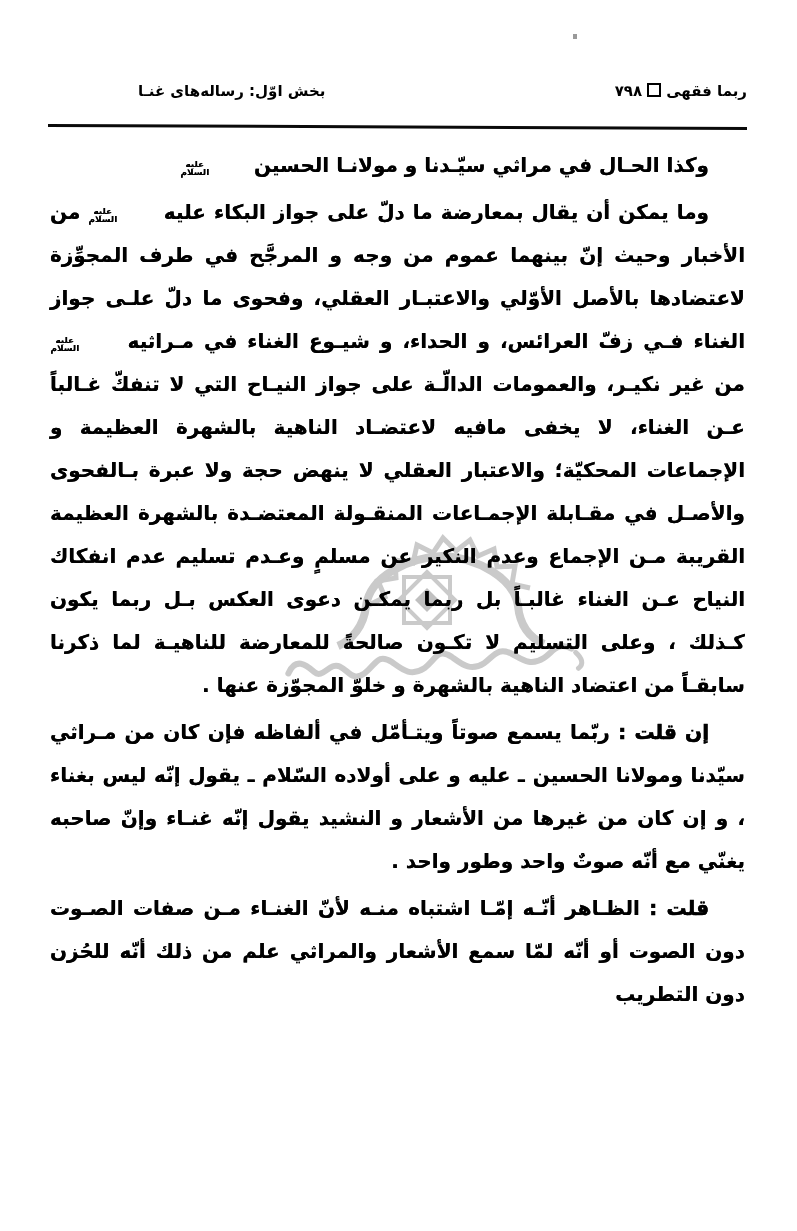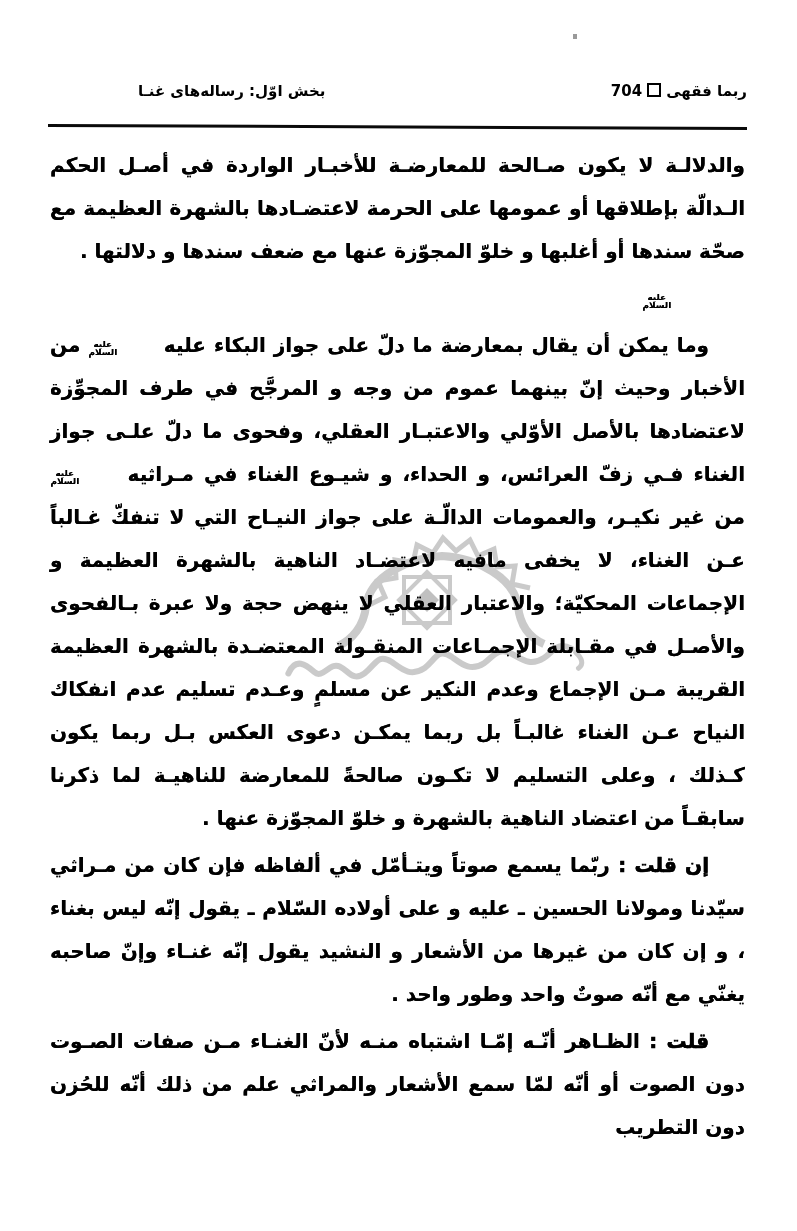--- a/index.html
+++ b/index.html
@@ -77,32 +77,31 @@
     <polygon fill="#9a9a9a" stroke="none" points="297,60 309,72 297,84 285,72"></polygon>
 
     <g transform="rotate(-3 300 135)" stroke-linecap="round">
       <path stroke-width="6" d="M 158 138 C 166 122 176 130 184 138 C 192 146 200 128 210 134 C 218 138 222 150 234 142 C 246 134 248 122 262 132 C 272 140 280 148 294 140 C 306 132 308 120 322 130 C 332 138 340 146 354 138 C 364 132 368 122 382 130 C 392 136 400 144 414 136 C 424 130 428 120 442 128"></path>
       <path stroke-width="5" d="M 446 132 C 452 138 454 144 448 148"></path>
     </g>
   </svg>
 
   <div class="header">
     <div class="h-book">
-      <span>ربما فقهی</span><span class="box-icon"></span><span>704</span>
+      <span>ربما فقهی</span><span class="box-icon"></span><span>۷۹۸</span>
     </div>
     <div class="h-section">بخش اوّل: رساله‌های غنـا</div>
   </div>
   <div class="rule"></div>
   <div class="speck"></div>
 
   <main class="bodytext">
 
-    <p class="para"><span>والدلالـة لا يكون صـالحة للمعارضـة للأخبـار الواردة في أصـل الحكم الـدالّة بإطلاقها أو عمومها على الحرمة لاعتضـادها بالشهرة العظيمة مع صحّة سندها أو أغلبها و خلوّ المجوّزة عنها مع ضعف سندها و دلالتها .</span></p>
 
-    <p class="para indent"><span class="honorific"><i>عليه</i><i>السلام</i></span></p>
+    <p class="para indent"><span>وكذا الحـال في مراثي سيّـدنا و مولانـا الحسين </span><span class="honorific"><i>عليه</i><i>السلام</i></span></p>
 
     <p class="para indent"><span>وما يمكن أن يقال بمعارضة ما دلّ على جواز البكاء عليه </span><span class="honorific"><i>عليه</i><i>السلام</i></span><span> من الأخبار وحيث إنّ بينهما عموم من وجه و المرجَّح في طرف المجوِّزة لاعتضادها بالأصل الأوّلي والاعتبـار العقلي، وفحوى ما دلّ علـى جواز الغناء فـي زفّ العرائس، و الحداء، و شيـوع الغناء في مـراثيه </span><span class="honorific"><i>عليه</i><i>السلام</i></span><span> من غير نكيـر، والعمومات الدالّـة على جواز النيـاح التي لا تنفكّ غـالباً عـن الغناء، لا يخفى مافيه لاعتضـاد الناهية بالشهرة العظيمة و الإجماعات المحكيّة؛ والاعتبار العقلي لا ينهض حجة ولا عبرة بـالفحوى والأصـل في مقـابلة الإجمـاعات المنقـولة المعتضـدة بالشهرة العظيمة القريبة مـن الإجماع وعدم النكير عن مسلمٍ وعـدم تسليم عدم انفكاك النياح عـن الغناء غالبـاً بل ربما يمكـن دعوى العكس بـل ربما يكون كـذلك ، وعلى التسليم لا تكـون صالحةً للمعارضة للناهيـة لما ذكرنا سابقـاً من اعتضاد الناهية بالشهرة و خلوّ المجوّزة عنها .</span></p>
 
     <p class="para indent"><span class="emph">إن قلت :</span><span> ربّما يسمع صوتاً ويتـأمّل في ألفاظه فإن كان من مـراثي سيّدنا ومولانا الحسين ـ عليه و على أولاده السّلام ـ يقول إنّه ليس بغناء ، و إن كان من غيرها من الأشعار و النشيد يقول إنّه غنـاء وإنّ صاحبه يغنّي مع أنّه صوتٌ واحد وطور واحد .</span></p>
 
     <p class="para indent"><span class="emph">قلت :</span><span> الظـاهر أنّـه إمّـا اشتباه منـه لأنّ الغنـاء مـن صفات الصـوت دون الصوت أو أنّه لمّا سمع الأشعار والمراثي علم من ذلك أنّه للحُزن دون التطريب</span></p>
 
   </main>
 </div>
 

